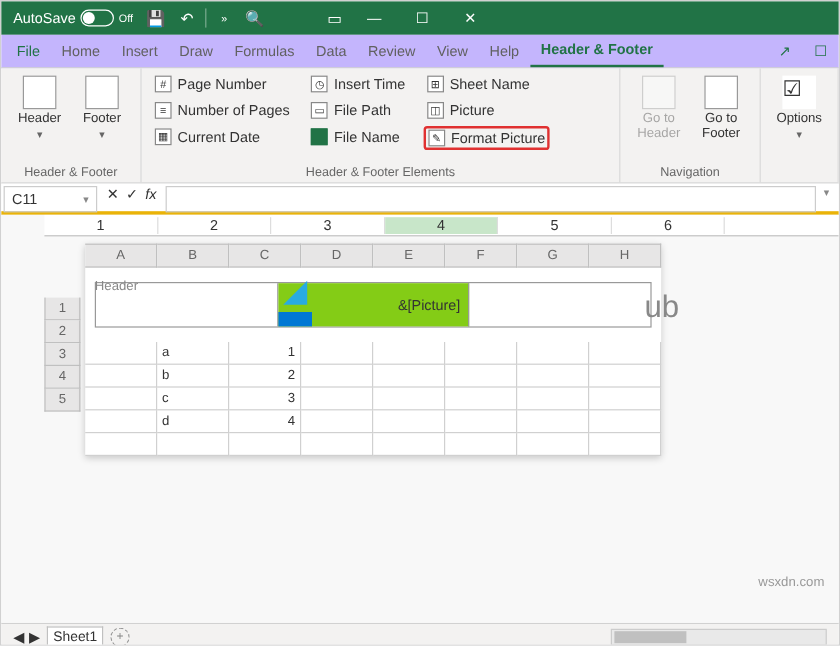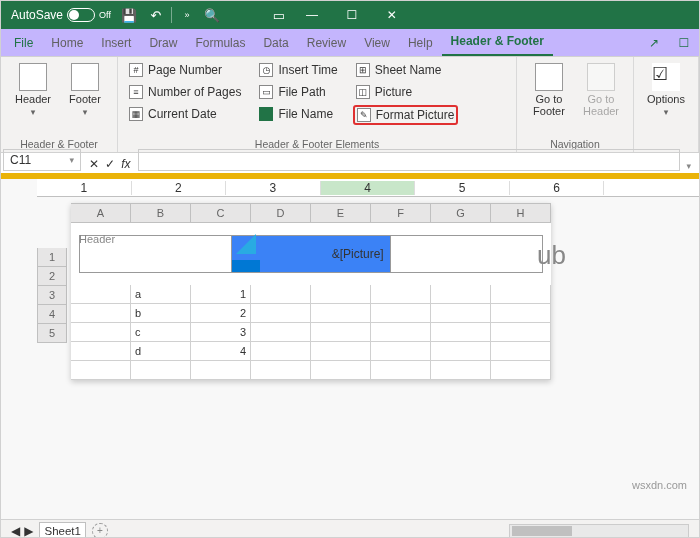--- a/index.html
+++ b/index.html
@@ -25,41 +25,41 @@
 .group-label{margin-top:auto;font-size:10.5px;color:#666;text-align:center;padding-top:2px}
 .bigbtn{display:flex;flex-direction:column;align-items:center;justify-content:center;width:48px;padding:2px 4px;gap:2px}
 .bigbtn .ico{width:28px;height:28px;border:1px solid #999;background:#fff}
 .bigbtn .lbl{font-size:11px;text-align:center;line-height:1.1}
 .bigbtn .caret{font-size:9px;color:#666}
 .row-grp{display:flex;gap:4px}
 .cmdcol{display:flex;flex-direction:column;gap:4px;padding-right:8px}
 .cmd{display:flex;align-items:center;gap:5px;font-size:11.5px;color:#333;padding:2px 3px;white-space:nowrap}
 .cmd .i{width:14px;height:14px;border:1px solid #888;font-size:9px;display:flex;align-items:center;justify-content:center;background:#fff}
 .highlight{border:2px solid #e03131;border-radius:3px;padding:1px 2px!important}
-.namebox-row{height:26px;display:flex;align-items:flex-end;border-bottom:6px solid #eab308;background:#fff;padding:2px}
+.namebox-row{height:26px;display:flex;align-items:flex-start;border-bottom:3px solid #eab308;background:#fff;padding:2px}
 .namebox{width:78px;height:22px;border:1px solid #ccc;padding:0 6px;font-size:12px;display:flex;align-items:center}
 .namebox .dd{margin-left:auto;font-size:9px;color:#888}
 .fx-icons{display:flex;gap:6px;padding:0 8px;color:#888}
 .formula-bar{flex:1;height:22px;border:1px solid #ccc}
 .sheet-area{position:relative;height:340px;background:#f8f8f8;overflow:hidden}
 .ruler-h{height:18px;background:#fff;border-bottom:1px solid #c0c0c0;margin-left:36px;display:flex;font-size:9px;color:#666;align-items:center}
 .ruler-h div{flex:1;border-right:1px solid #ddd;text-align:center}
 .ruler-h .active{background:#c8e6c9}
 .pageview{position:absolute;left:36px;top:24px;display:flex}
 .rownums{display:flex;flex-direction:column;margin-top:45px}
 .rownums div{width:30px;height:19px;background:#e7e6e6;border:1px solid #c0c0c0;border-top:none;font-size:11px;display:flex;align-items:center;justify-content:center;color:#666}
 .page{background:#fff;box-shadow:0 2px 6px rgba(0,0,0,.2);margin-left:4px}
 .colheads{display:flex}
 .colheads div{width:60px;height:20px;background:#e7e6e6;border:1px solid #c0c0c0;border-left:none;font-size:11px;display:flex;align-items:center;justify-content:center;color:#666}
 .header-zone{height:50px;position:relative}
 .header-lbl{position:absolute;top:-2px;left:8px;font-size:11px;color:#888}
 .header-sections{display:flex;height:38px;margin:12px 8px 0;border:1px solid #999}
 .hsec{flex:1;border-right:1px solid #999;position:relative}
 .hsec:last-child{border-right:none}
-.hsec.center{background:#3b82f6;display:flex;align-items:center;justify-content:flex-end;padding-right:6px}
+.hsec.center{background:#84cc16;display:flex;align-items:center;justify-content:flex-end;padding-right:6px}
 .logo{position:absolute;left:-4px;top:-2px;width:38px;height:38px}
 .logo .tri{position:absolute;width:0;height:0;border-style:solid;border-width:0 0 20px 20px;border-color:transparent transparent #29abe2 transparent;top:0;left:8px}
 .logo .bar{position:absolute;width:28px;height:12px;background:#0078d4;bottom:0;left:4px}
 .watermark{position:absolute;right:-24px;top:4px;font-size:26px;color:#888;font-weight:400}
 .grid{display:flex;flex-direction:column}
 .grow{display:flex}
 .grow div{width:60px;height:19px;border-right:1px solid #d0d0d0;border-bottom:1px solid #d0d0d0;font-size:11px;padding:0 4px;display:flex;align-items:center}
 .grow div.r{justify-content:flex-end}
 .sheet-tabs{height:22px;display:flex;align-items:center;background:#f3f2f1;border-top:1px solid #d1d1d1;padding-left:10px;gap:6px}
 .st-nav{display:flex;gap:4px;color:#888;font-size:10px}
@@ -165,27 +165,27 @@
         <div class="cmd highlight">
             <span class="i">✎</span>
             <span>Format Picture</span>
           </div>
       </div>
     </div>
     <div class="group-label">Header &amp; Footer Elements</div>
   </div>
   <div class="group">
     <div class="row-grp">
+      <div class="bigbtn" style="opacity:.4">
+          <div class="ico"></div>
+          <span class="lbl">Go to Header</span>
+        </div>
       <div class="bigbtn">
           <div class="ico"></div>
           <span class="lbl">Go to Footer</span>
-        </div>
-      <div class="bigbtn" style="opacity:.4">
-          <div class="ico"></div>
-          <span class="lbl">Go to Header</span>
         </div>
     </div>
     <div class="group-label">Navigation</div>
   </div>
   <div class="group">
     <div class="bigbtn">
         <div class="ico" style="border:none;font-size:18px">☑</div>
         <span class="lbl">Options</span>
         <span class="caret">▾</span>
       </div>

